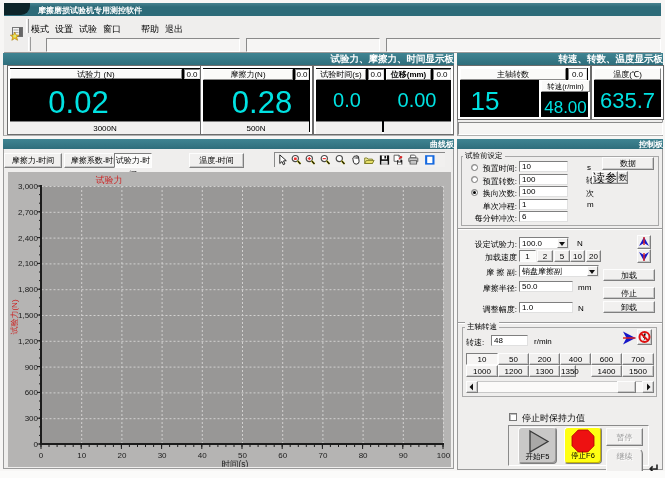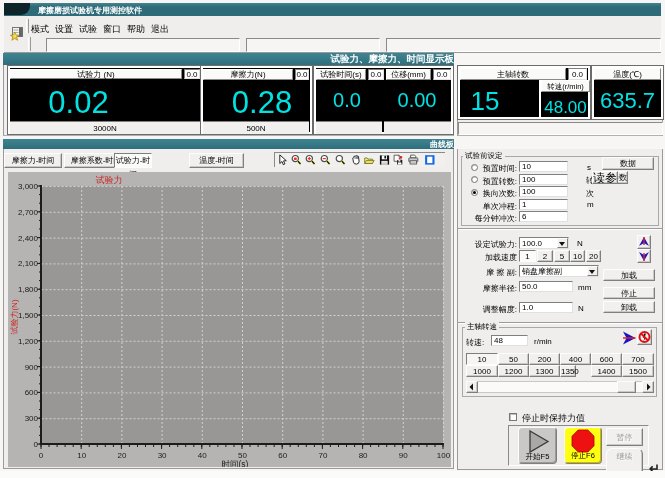--- a/index.html
+++ b/index.html
@@ -24,21 +24,21 @@
 <rect x="3.5" y="0.5" width="10" height="9" fill="#f2f2f2" stroke="#777" stroke-width="1"></rect>
 <rect x="10" y="0.5" width="3.5" height="9" fill="#666"></rect>
 <line x1="4.5" y1="3" x2="9.5" y2="3" stroke="#aaa"></line>
         <line x1="4.5" y1="5.5" x2="9.5" y2="5.5" stroke="#aaa"></line>
 <g transform="translate(5.7,9.6)">
 <path d="M0,-4.6 L1.3,-1.7 L4.4,-1.4 L2,0.5 L2.9,3.7 L0,2 L-2.9,3.7 L-2,0.5 L-4.4,-1.4 L-1.3,-1.7 Z" fill="#f2c21c" stroke="#a87d10" stroke-width="0.6"></path>
 <circle cx="0" cy="-0.6" r="1.5" fill="#d8e87e"></circle>
 </g>
       </svg></div>
 <div class="abs" style="left:26px;top:19px;width:3px;height:14px;border-left:1px solid #fff;border-right:1px solid #9a9a9a;"></div>
-<div class="abs" style="left:31px;top:23px;font-size:9px;color:#000;white-space:nowrap;"><span style="margin-right:6px;">模式</span><span style="margin-right:6px;">设置</span><span style="margin-right:6px;">试验</span><span style="margin-right:6px;">窗口</span><span style="margin-right:6px;">帮助</span><span>退出</span></div>
+<div class="abs" style="left:31px;top:23px;font-size:9px;color:#000;white-space:nowrap;"><span style="margin-right:6px;">模式</span><span style="margin-right:6px;">设置</span><span style="margin-right:6px;">试验</span><span style="margin-right:20px;">窗口</span><span style="margin-right:6px;">帮助</span><span>退出</span></div>
 <div class="abs" style="left:28px;top:37px;width:3px;height:14px;border-left:1px solid #fff;border-right:1px solid #9a9a9a;"></div>
 <div class="abs sunken" style="left:46px;top:38px;width:194px;height:14px;"></div>
 <div class="abs sunken" style="left:246px;top:38px;width:134px;height:14px;"></div>
 <div class="abs sunken" style="left:386px;top:38px;width:275px;height:14px;"></div>
 <div class="abs" style="left:4px;top:52px;width:657px;height:1px;background:#9a9a9a;"></div>
 
 <div class="abs teal" style="left:3px;top:53px;width:451px;height:12px;line-height:12px;">试验力、摩擦力、时间显示板</div>
 <div class="abs" style="left:3px;top:65px;width:451px;height:71px;background:#efeeed;border-left:1px solid #9a9a9a;border-right:1px solid #9a9a9a;border-bottom:1px solid #b0b0b0;"></div>
 
 <div class="abs" style="left:8px;top:66px;width:194px;height:68px;background:#000;border:2px solid #fff;outline:1px solid #6c6c6c;">
@@ -51,28 +51,29 @@
 <div class="abs" style="left:201px;top:66px;width:111px;height:68px;background:#000;border:2px solid #fff;outline:1px solid #6c6c6c;">
   <div class="abs raised" style="left:0px;top:1px;width:90px;height:11px;background:#fafaf9;font-size:8px;text-align:center;line-height:10px;">摩擦力(N)</div>
   <div class="abs fld" style="left:92px;top:1px;width:14px;height:11px;text-align:center;line-height:10px;background:#fff;padding:0;">0.0</div>
   <div class="abs cy" style="left:0;top:19px;width:106px;text-align:center;font-size:31px;line-height:31px;padding-left:12px;">0.28</div>
   <div class="abs" style="left:0px;top:53px;width:106px;height:13px;background:#f1f0ef;border-top:1px solid #7f7f7f;font-size:8px;text-align:center;line-height:13px;">500N</div>
 </div>
 
 <div class="abs" style="left:314px;top:66px;width:139px;height:68px;background:#000;border:2px solid #fff;outline:1px solid #6c6c6c;">
   <div class="abs raised" style="left:0px;top:1px;width:50px;height:11px;background:#fafaf9;font-size:8px;text-align:center;line-height:10px;">试验时间(s)</div>
   <div class="abs fld" style="left:52px;top:1px;width:16px;height:11px;text-align:center;line-height:10px;background:#fff;padding:0;">0.0</div>
-  <div class="abs raised" style="left:70px;top:1px;width:45px;height:11px;background:#fafaf9;font-size:8px;text-align:center;line-height:10px;">位移(mm)</div>
+  <div class="abs raised" style="left:70px;top:1px;width:45px;height:11px;background:#fafaf9;font-size:8px;text-align:center;line-height:10px;font-weight:bold;">位移(mm)</div>
   <div class="abs fld" style="left:117px;top:1px;width:18px;height:11px;text-align:center;line-height:10px;background:#fff;padding:0;">0.0</div>
   <div class="abs cy" style="left:0px;top:22px;width:62px;text-align:center;font-size:20px;line-height:20px;">0.0</div>
   <div class="abs cy" style="left:68px;top:22px;width:66px;text-align:center;font-size:20px;line-height:20px;">0.00</div>
   <div class="abs" style="left:0px;top:53px;width:66px;height:13px;background:#f1f0ef;border-top:1px solid #7f7f7f;"></div>
   <div class="abs" style="left:68px;top:53px;width:67px;height:13px;background:#f1f0ef;border-top:1px solid #7f7f7f;"></div>
 </div>
 
+<div class="abs teal" style="left:457px;top:53px;width:206px;height:12px;line-height:12px;">转速、转数、温度显示板</div>
 <div class="abs" style="left:457px;top:65px;width:206px;height:71px;background:#efeeed;border-left:1px solid #9a9a9a;border-right:1px solid #9a9a9a;border-bottom:1px solid #b0b0b0;"></div>
 
 <div class="abs" style="left:458px;top:66px;width:132px;height:53px;background:#000;border:2px solid #fff;outline:1px solid #6c6c6c;">
   <div class="abs raised" style="left:0px;top:0px;width:106px;height:12px;background:#fafaf9;font-size:8px;text-align:center;line-height:11px;">主轴转数</div>
   <div class="abs fld" style="left:108px;top:0px;width:19px;height:12px;text-align:center;line-height:11px;background:#fff;padding:0;">0.0</div>
   <div class="abs cy" style="left:0;top:20px;width:50px;text-align:center;font-size:26px;line-height:26px;">15</div>
   <div class="abs" style="left:79px;top:12px;width:48px;height:37px;border-left:2px solid #fff;">
     <div class="abs raised" style="left:0;top:0;width:49px;height:12px;background:#fafaf9;font-size:7.5px;text-align:center;line-height:11px;">转速(r/min)</div>
     <div class="abs cy" style="left:0;top:19px;width:49px;text-align:center;font-size:17px;line-height:17px;">48.00</div>
   </div>
@@ -317,20 +318,21 @@
           <text x="355.1" y="286">80</text>
           <text x="395.3" y="286">90</text>
           <text x="435.5" y="286">100</text>
 </g>
 <text x="227" y="295" font-size="8.5" fill="#1c1c1c" text-anchor="middle" font-family="Liberation Sans">时间(s)</text>
 <text x="101" y="11" font-size="9" fill="#cc2222" text-anchor="middle" font-family="Liberation Sans">试验力</text>
 <text x="9" y="145" font-size="8" fill="#cc2222" text-anchor="middle" font-family="Liberation Sans" transform="rotate(-90 9 145)">试验力(N)</text>
 </svg>
 </div>
 
+<div class="abs teal" style="left:457px;top:139px;width:206px;height:10px;font-size:8px;">控制板</div>
 <div class="abs" style="left:457px;top:149px;width:206px;height:321px;background:#efeeed;border-left:1px solid #9a9a9a;border-right:1px solid #9a9a9a;border-bottom:1px solid #9a9a9a;"></div>
 <div class="abs" style="left:461px;top:156px;width:198px;height:70px;border:1px solid #a8a8a8;"></div>
 <div class="abs" style="left:463px;top:151px;background:#efeeed;padding:0 2px;font-size:7.5px;white-space:nowrap;">试验前设定</div>
 
 <div class="abs" style="left:471px;top:164px;width:7px;height:7px;min-width:7px;border-radius:50%;background:#fff;border:1px solid #777;box-shadow:inset 0.5px 0.5px 0 #aaa;"></div>
 <div class="rlb" style="top:163px;">预置时间:</div>
 <div class="abs fld" style="left:519px;top:161px;width:49px;height:11px;line-height:10px;">10</div>
 <div class="abs lbl9" style="left:587px;top:163px;">s</div>
 <div class="abs" style="left:471px;top:176px;width:7px;height:7px;border-radius:50%;background:#fff;border:1px solid #777;box-shadow:inset 0.5px 0.5px 0 #aaa;"></div>
 <div class="rlb" style="top:176px;">预置转数:</div>

